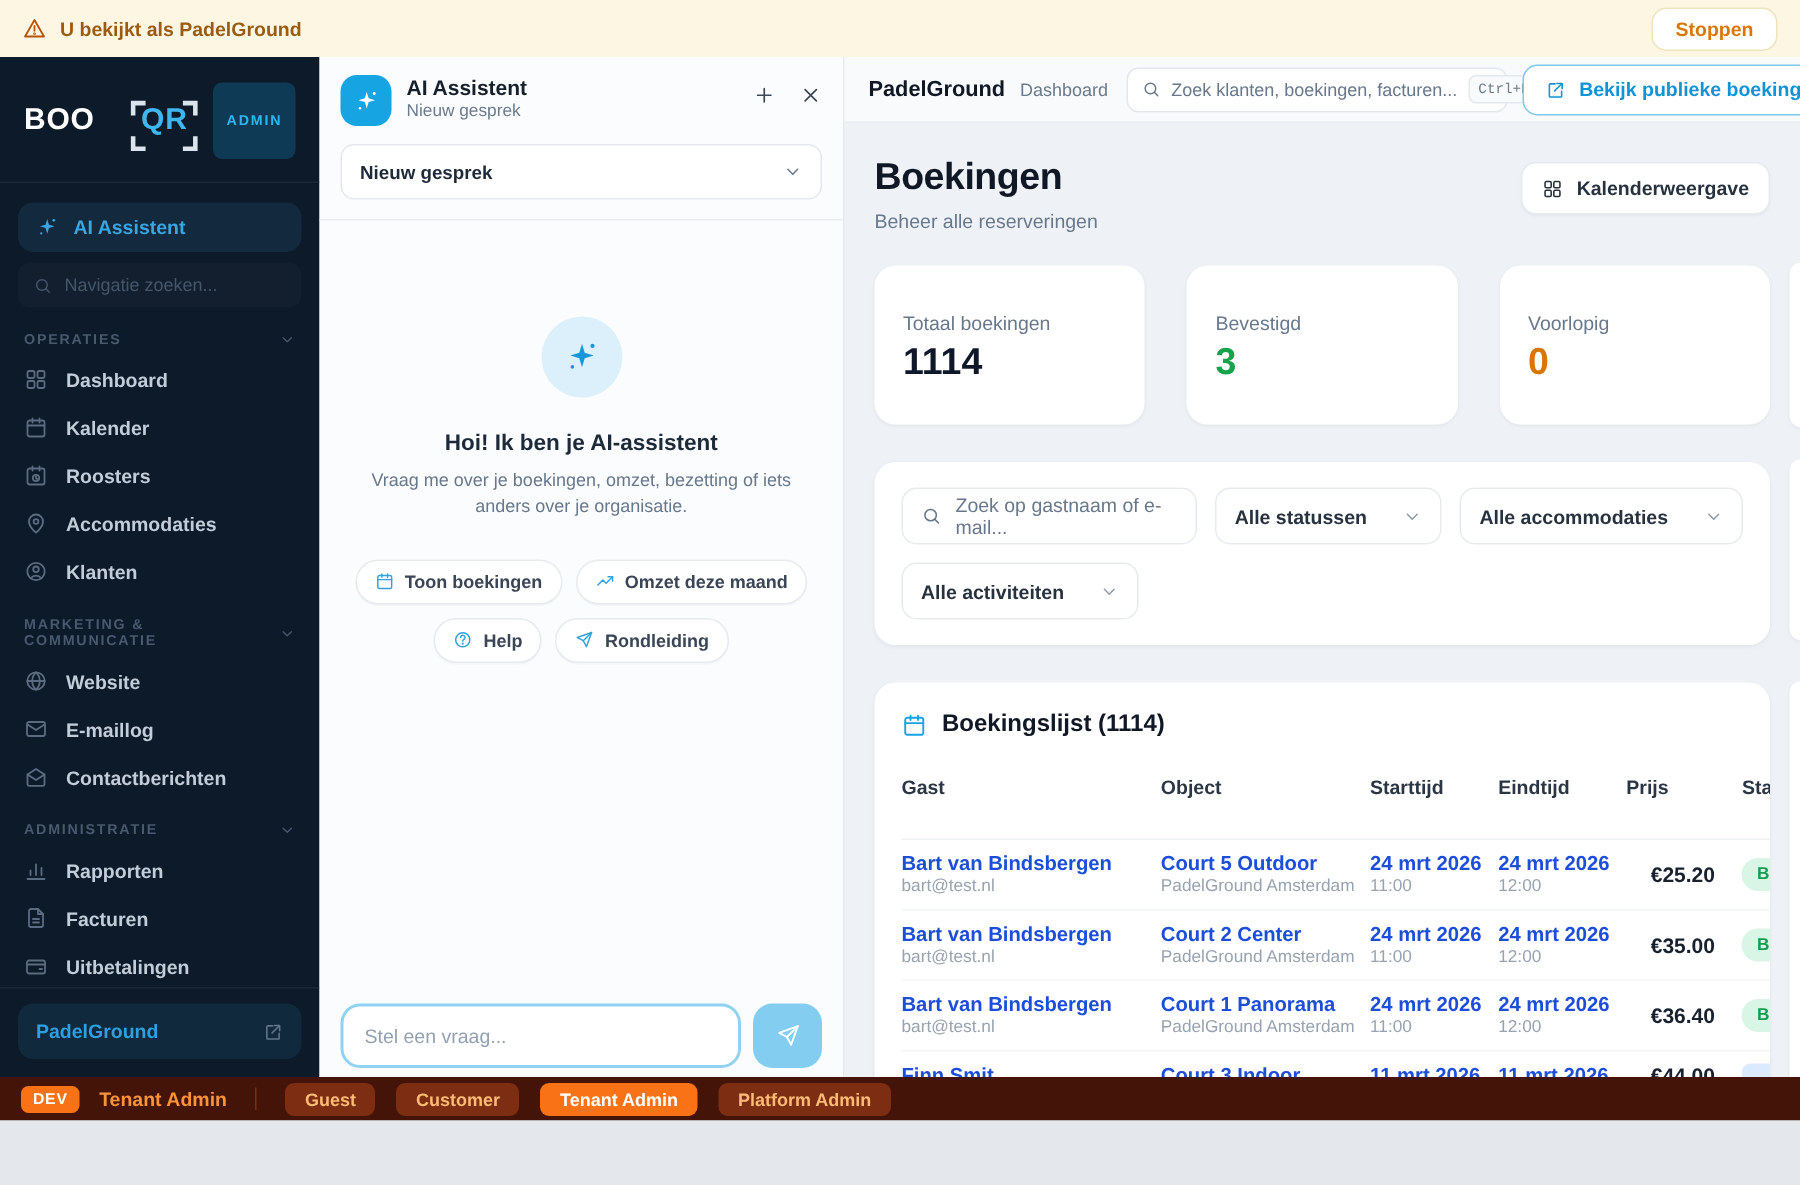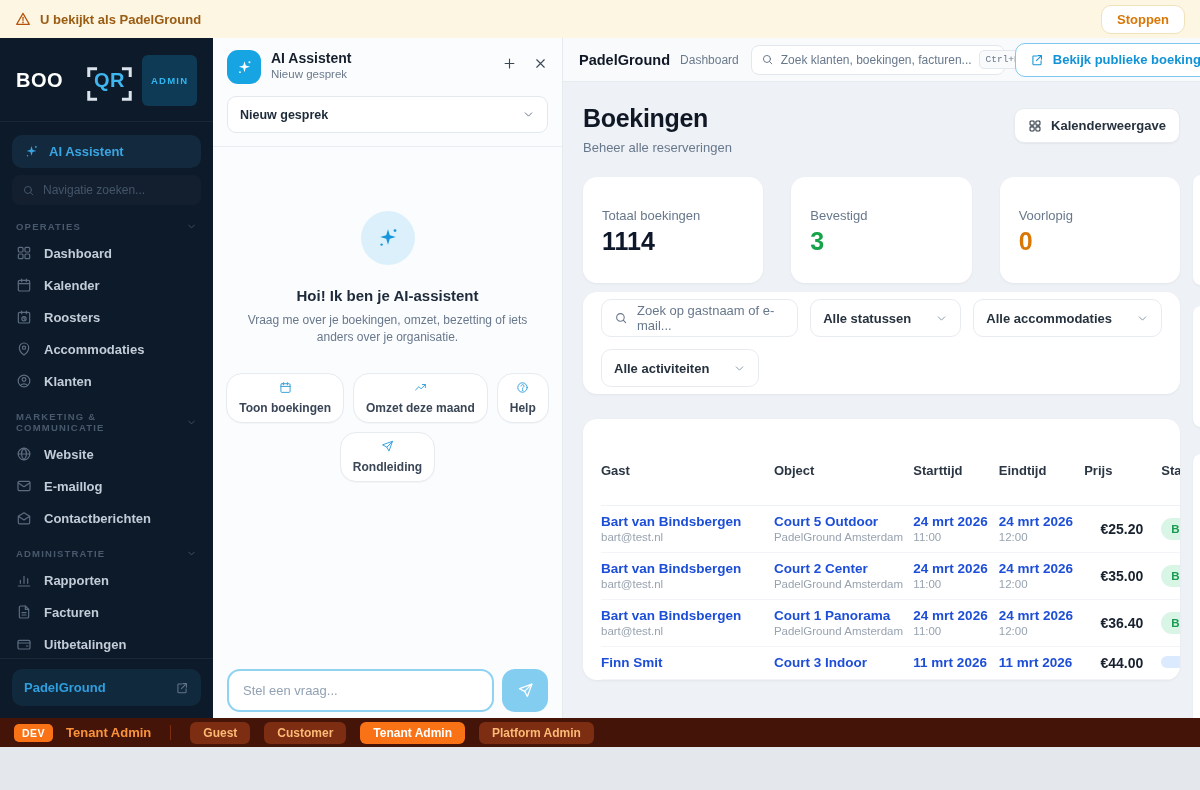--- a/index.html
+++ b/index.html
@@ -48,21 +48,21 @@
   .ai-actions [data-icon]{width:15px;height:15px;color:#3b4757;cursor:pointer;}
   .ai-select{margin:2px 14px 13px;height:37px;border:1px solid #e3e8ee;border-radius:9px;background:#fff;display:flex;align-items:center;justify-content:space-between;padding:0 12px;font-size:12.5px;font-weight:700;color:#1d2a39;cursor:pointer;}
   .ai-select [data-icon]{width:13px;height:13px;color:#64748b;}
   .ai-divider{border-bottom:1px solid #e9edf2;}
   .ai-body{flex:1;display:flex;flex-direction:column;align-items:center;padding-top:64px;}
   .ai-circle{width:54px;height:54px;border-radius:50%;background:#dcf0fb;display:flex;align-items:center;justify-content:center;color:#1697dc;}
   .ai-circle [data-icon]{width:24px;height:24px;}
   .ai-greet{font-size:15px;font-weight:800;color:#1d2a39;margin-top:22px;}
   .ai-desc{font-size:12px;color:#68788c;width:312px;text-align:center;line-height:1.45;margin-top:8px;}
   .chips{margin-top:26px;width:330px;display:flex;flex-wrap:wrap;justify-content:center;gap:9px;}
-  .chip{background:#fff;border:1px solid #e6ebf0;border-radius:16px;padding:7px 12px;font-size:12px;font-weight:700;color:#3a4656;display:flex;align-items:center;gap:7px;cursor:pointer;box-shadow:0 1px 1px rgba(16,24,40,.03);flex-direction:column;}
+  .chip{background:#fff;border:1px solid #e6ebf0;border-radius:16px;padding:7px 12px;font-size:12px;font-weight:700;color:#3a4656;display:flex;align-items:center;gap:7px;cursor:pointer;box-shadow:0 1px 1px rgba(16,24,40,.03);}
   .chip [data-icon]{width:13px;height:13px;color:#35a1da;}
   .ai-foot{margin-top:auto;padding:10px 14px 6px;display:flex;gap:8px;align-items:center;justify-content:flex-end;}
   .ai-input{flex:1;height:43px;border:2px solid #8fd2f1;border-radius:13px;padding:0 14px;font-size:13px;color:#1d2a39;background:#fff;outline:none;font-family:inherit;}
   .ai-input::placeholder{color:#92a1b2;}
   .send-btn{width:46px;height:43px;border:none;border-radius:13px;background:#83cdf0;color:#fff;display:flex;align-items:center;justify-content:center;cursor:pointer;}
   .send-btn [data-icon]{width:17px;height:17px;}
 
   
   .main{flex:1;min-width:0;display:flex;flex-direction:column;background:#eef1f5;}
   .topbar{height:44px;flex:none;background:#f8fafc;border-bottom:1px solid #e7ebf0;display:flex;align-items:center;padding:0 16px;gap:10px;}
@@ -80,21 +80,21 @@
   .page-title{font-size:25px;font-weight:800;color:#101826;letter-spacing:-.3px;}
   .page-sub{font-size:13px;color:#68788c;margin-top:7px;}
   .calview-btn{background:#fff;border:1px solid #e7ebf0;border-radius:10px;padding:9px 13px;font-size:13px;font-weight:700;color:#27323f;display:flex;align-items:center;gap:9px;cursor:pointer;box-shadow:0 1px 2px rgba(16,24,40,.05);margin-top:4px;}
   .calview-btn [data-icon]{width:14px;height:14px;color:#27323f;}
 
   .stats{display:flex;gap:28px;margin-top:22px;}
   .stat-card{flex:1;background:#fff;border-radius:14px;padding:31px 19px 27px;box-shadow:0 1px 3px rgba(16,24,40,.05);}
   .stat-label{font-size:13px;color:#68788c;}
   .stat-value{font-size:25px;font-weight:800;margin-top:4px;}
 
-  .filter-card{margin-top:9px;background:#fff;border-radius:14px;padding:7px 18px;box-shadow:0 1px 3px rgba(16,24,40,.05);}
+  .filter-card{margin-top:25px;background:#fff;border-radius:14px;padding:17px 18px;box-shadow:0 1px 3px rgba(16,24,40,.05);}
   .filter-row{display:flex;gap:12px;}
   .filter-row + .filter-row{margin-top:12px;}
   .f-search{width:266px;height:38px;border:1px solid #e7ebf0;border-radius:10px;display:flex;align-items:center;gap:9px;padding:0 12px;cursor:text;}
   .f-search [data-icon]{width:14px;height:14px;color:#68788c;}
   .f-search .ph{font-size:13px;color:#68788c;}
   .f-select{height:38px;border:1px solid #e7ebf0;border-radius:10px;display:flex;align-items:center;gap:24px;padding:0 12px;font-size:13px;font-weight:600;color:#27323f;cursor:pointer;white-space:nowrap;}
   .f-select [data-icon]{width:13px;height:13px;color:#8a98a8;}
 
   .bookings-card{margin-top:25px;background:#fff;border-radius:14px;padding:19px 0 0 18px;box-shadow:0 1px 3px rgba(16,24,40,.05);overflow:hidden;}
   .bk-title{display:flex;align-items:center;gap:10px;font-size:16px;font-weight:800;color:#101826;}
@@ -520,20 +520,29 @@
             <span data-icon="chevron">
                 <svg viewBox="0 0 24 24" fill="none" stroke="currentColor" stroke-width="1.8" stroke-linecap="round" stroke-linejoin="round">
                   <path d="M6 9l6 6 6-6"></path>
                 </svg>
               </span>
           </div>
         </div>
       </div>
 
       <div class="bookings-card">
+        <div class="bk-title">
+          <span data-icon="calendar">
+              <svg viewBox="0 0 24 24" fill="none" stroke="currentColor" stroke-width="1.8" stroke-linecap="round" stroke-linejoin="round">
+                <rect x="3.5" y="5" width="17" height="16" rx="2"></rect>
+                <path d="M3.5 10h17M8.5 3v4M15.5 3v4"></path>
+              </svg>
+            </span>
+          <span>Boekingslijst (1114)</span>
+        </div>
         <table>
           <thead>
               <tr id="bk-head">
                 <th style="width: 170px;">Gast</th>
                 <th style="width: 128px;">Object</th>
                 <th style="width: 84px;">Starttijd</th>
                 <th style="width: 84px;">Eindtijd</th>
                 <th class="r" style="width: 66px;">Prijs</th>
                 <th style="width: 96px; padding-left: 10px;">Status</th>
               </tr>

